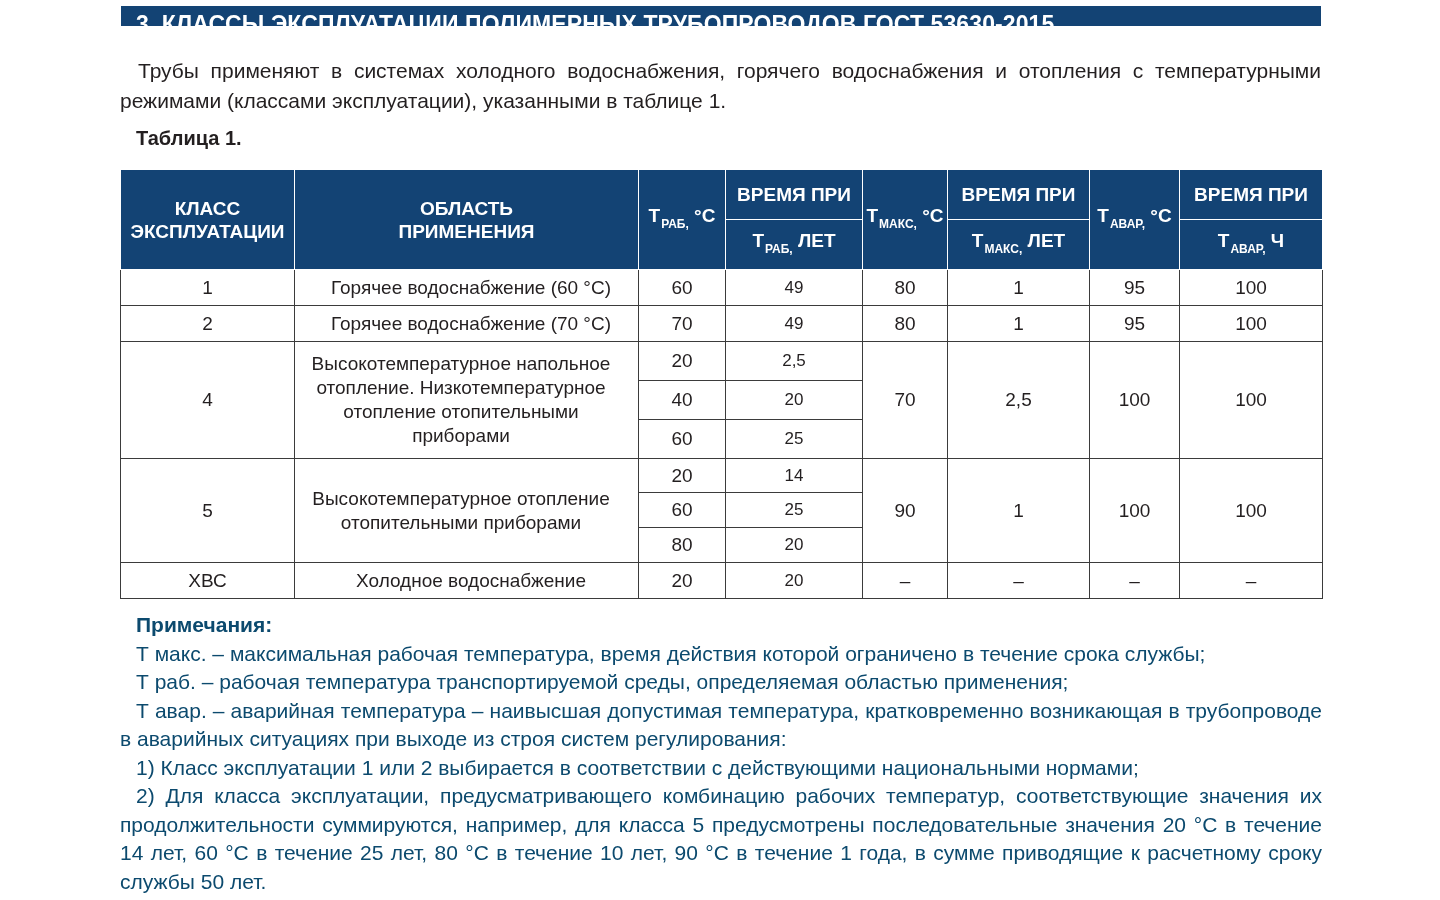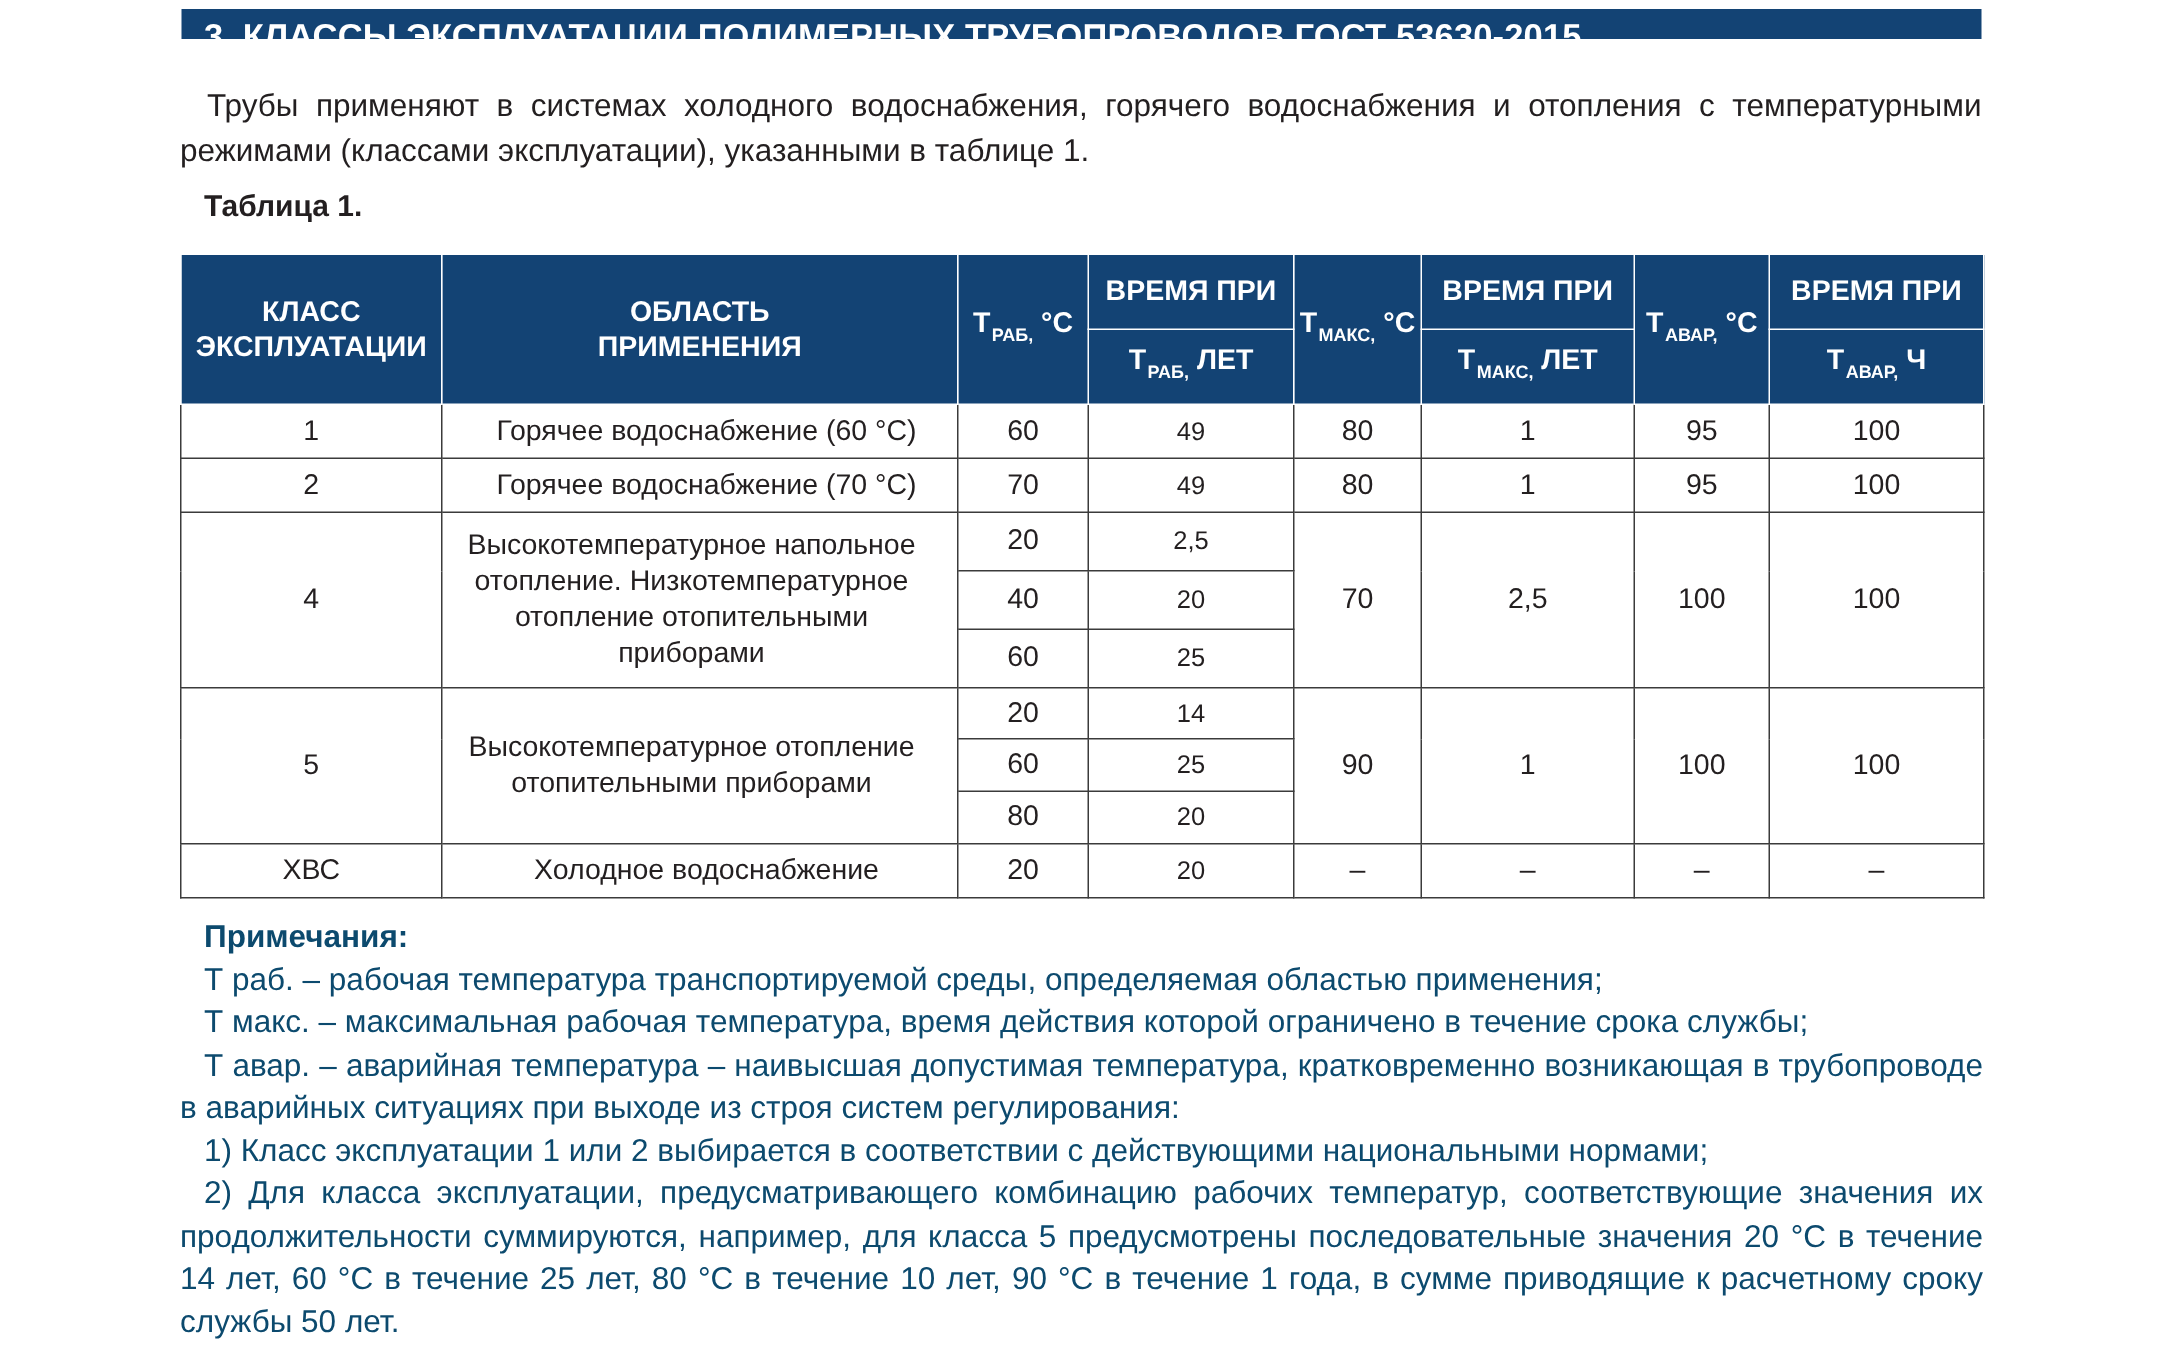--- a/index.html
+++ b/index.html
@@ -169,18 +169,18 @@
       <td>–</td>
       <td>–</td>
       <td>–</td>
       <td>–</td>
     </tr>
   </tbody>
 </table>
 
 <div class="notes">
   <div class="title">Примечания:</div>
+  <div class="line">Т макс. – максимальная рабочая температура, время действия которой ограничено в течение срока службы;</div>
   <div class="line">Т раб. –  рабочая температура транспортируемой среды, определяемая областью применения;</div>
-  <div class="line">Т макс. – максимальная рабочая температура, время действия которой ограничено в течение срока службы;</div>
   <div class="just indented">Т авар. – аварийная температура – наивысшая допустимая температура, кратковременно возникающая в трубопроводе в аварийных ситуациях при выходе из строя систем регулирования:</div>
   <div class="line">1) Класс эксплуатации 1 или 2 выбирается в соответствии с действующими национальными нормами;</div>
   <div class="just indented">2) Для класса эксплуатации, предусматривающего комбинацию рабочих температур, соответствующие значения их продолжительности суммируются, например, для класса 5 предусмотрены последовательные значения 20 °С в течение 14 лет, 60 °С в течение 25 лет, 80 °С в течение 10 лет, 90 °С в течение 1 года, в сумме приводящие к расчетному сроку службы 50 лет.</div>
 </div>
 
 </body></html>

